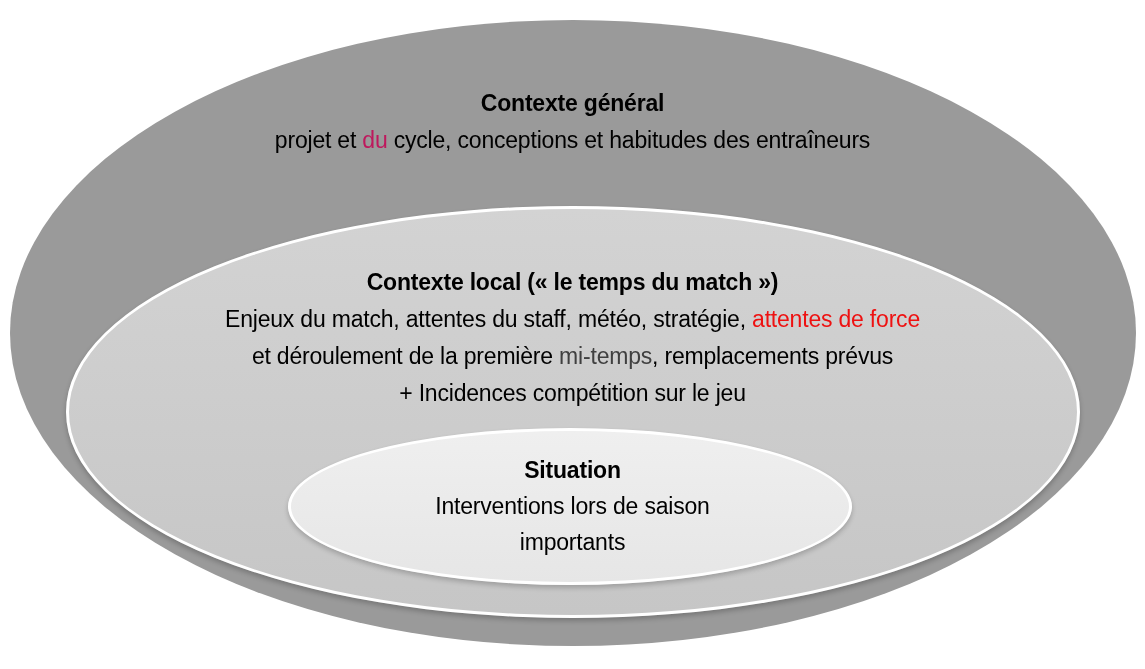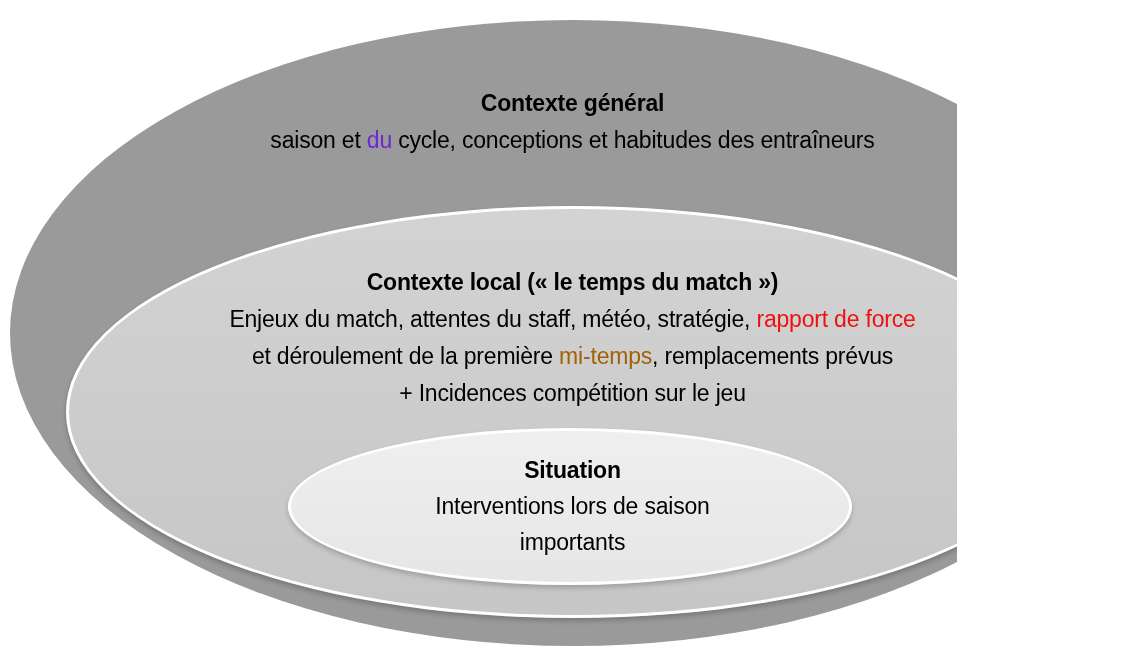--- a/index.html
+++ b/index.html
@@ -3,25 +3,24 @@
 <meta charset="utf-8">
 <style>
   html, body {
     margin: 0;
     padding: 0;
     background: #ffffff;
     font-family: "Liberation Sans", sans-serif;
   }
   .canvas {
     position: relative;
-    width: 934px;
+    width: 1145px;
     height: 669px;
     background: #ffffff;
     overflow: hidden;
-    padding-left: 23px;
   }
   .ellipse {
     position: absolute;
     border-radius: 50%;
   }
   .ellipse-outer {
     left: 10px;
     top: 20px;
     width: 1126px;
     height: 626px;
@@ -74,27 +73,27 @@
 <div class="canvas">
 
   <div class="ellipse ellipse-outer" style="background: rgb(154, 154, 154);"></div>
 
   <div class="ellipse ellipse-middle"></div>
 
   <div class="ellipse ellipse-inner"></div>
 
   <div class="textblock text-outer">
     <div class="line title">Contexte général</div>
-    <div class="line"><span>saison et </span><span style="color: #6d28d9;">du</span><span> cycle, conceptions et habitudes des entraîneurs</span></div>
+    <div class="line"><span>projet et </span><span style="color: #be185d;">du</span><span> cycle, conceptions et habitudes des entraîneurs</span></div>
   </div>
 
   <div class="textblock text-middle">
     <div class="line title">Contexte local (« le temps du match »)</div>
-    <div class="line"><span>Enjeux du match, attentes du staff, météo, stratégie, </span><span style="color: rgb(238, 17, 17);">rapport de force</span></div>
-    <div class="line"><span>et déroulement de la première </span><span style="color: #a16207;">mi-temps</span><span>, remplacements prévus</span></div>
+    <div class="line"><span>Enjeux du match, attentes du staff, météo, stratégie, </span><span style="color: rgb(238, 17, 17);">attentes de force</span></div>
+    <div class="line"><span>et déroulement de la première </span><span style="color: #404040;">mi-temps</span><span>, remplacements prévus</span></div>
     <div class="line"><span>+ Incidences compétition sur le jeu</span></div>
   </div>
 
   <div class="textblock text-inner">
     <div class="line title">Situation</div>
     <div class="line"><span>Interventions lors de saison</span></div>
     <div class="line"><span>importants</span></div>
   </div>
 
 </div>

